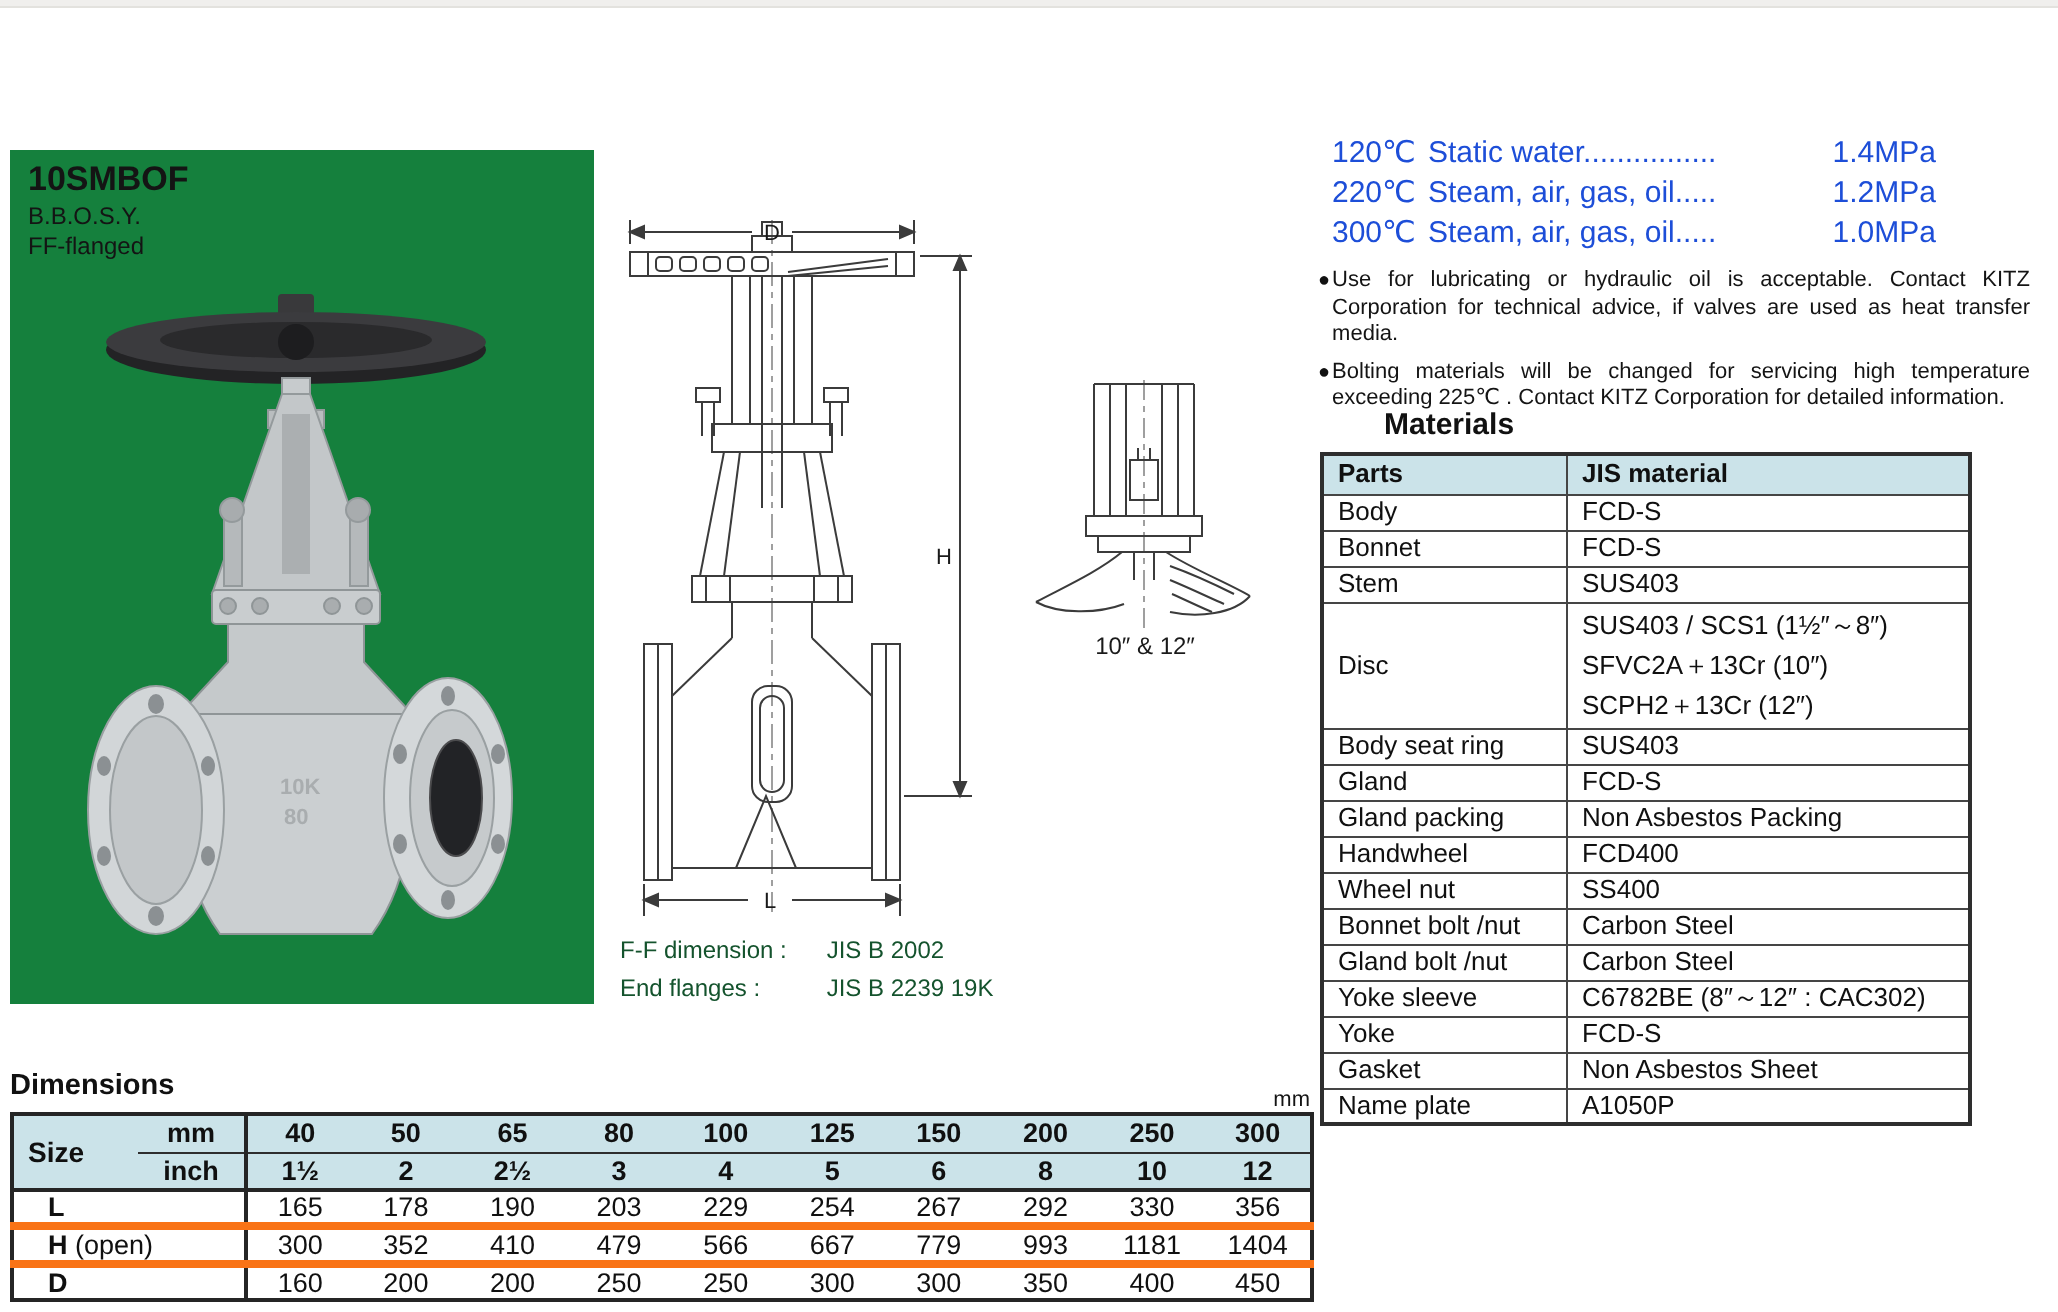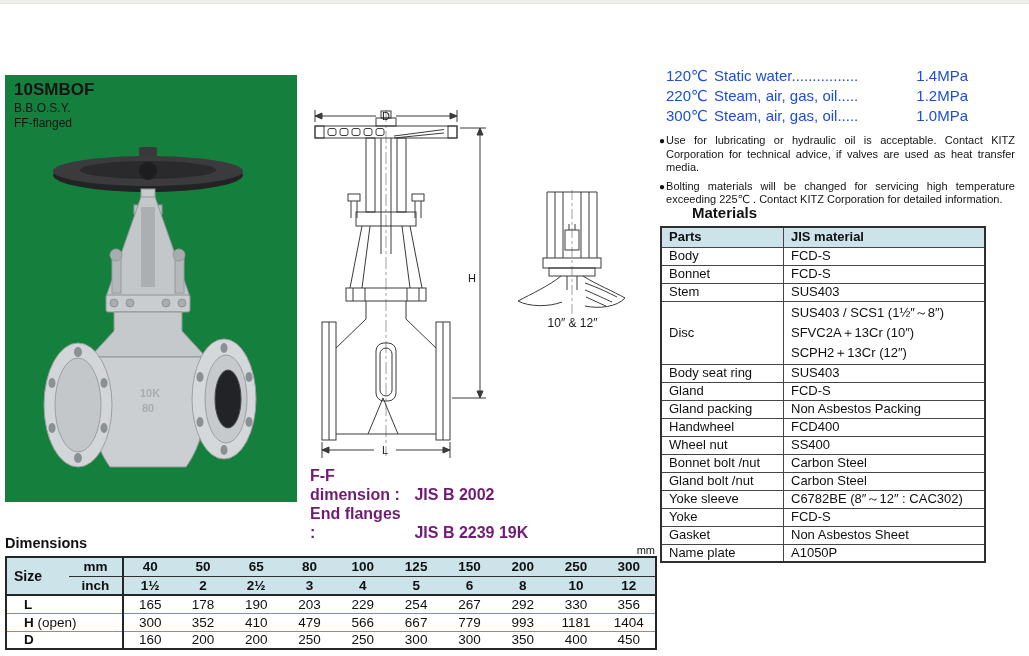--- a/index.html
+++ b/index.html
@@ -18,21 +18,21 @@
   .panel .model  { position:absolute; left:9px; top:5px;  font-size:17px; font-weight:bold; color:#141414; }
   .panel .sub1   { position:absolute; left:9px; top:26px; font-size:12px; color:#141414; }
   .panel .sub2   { position:absolute; left:9px; top:41px; font-size:12px; color:#141414; }
   .valve-photo   { position:absolute; left:25px; top:70px; }
 
   
   .section-drawing { position:absolute; left:310px; top:106px; }
   .detail-drawing  { position:absolute; left:505px; top:188px; }
   .detail-caption  { position:absolute; left:505px; top:316px; width:135px; text-align:center;
                      font-size:12px; color:#1a1a1a; }
-  .ff-block { position:absolute; left:310px; top:466px; font-size:16px; line-height:19px; color:#701a75;font-weight:bold; }
+  .ff-block { position:absolute; left:310px; top:466px; font-size:12px; line-height:19px; color:#14532d; }
   .ff-row .ff-label { display:inline-block; width:100px; }
 
   
   .ratings { position:absolute; left:666px; top:67px; width:302px; }
   .rating-row { display:flex; align-items:baseline; height:20px; font-size:15px; color:#1d4ed8; }
   .rt-temp { width:48px; }
   .rt-val  { margin-left:auto; }
 
   
   .notes { position:absolute; left:659px; top:134px; width:356px; }
@@ -57,21 +57,21 @@
   .dims-unit { position:absolute; left:600px; top:544px; width:55px; text-align:right;
                font-size:11px; color:#141414; }
   .dims-wrap { position:absolute; left:5px; top:556px; }
   table.dims { border-collapse:collapse; table-layout:fixed; width:650px; font-size:13.5px;
                color:#101010; border:2px solid #252525; }
   .dims th, .dims td { padding:0; text-align:center; font-weight:normal; }
   .dims thead th { background:#cbe3e9; font-weight:bold; height:19px; }
   .dims th.c-size { text-align:left; padding-left:7px; font-size:14px; vertical-align:middle; }
   .dims th.c-unit { border-right:2px solid #252525; }
   .dims thead tr.r1 th.rb { border-bottom:1px solid #2e2e2e; }
-  .dims tbody tr td, .dims tbody tr th { height:18px; border-top:1px solid #f97316; }
+  .dims tbody tr td, .dims tbody tr th { height:18px; border-top:4px solid #f97316; }
   .dims tbody tr:first-child td, .dims tbody tr:first-child th { border-top:2px solid #252525; }
   .dims th.rowlabel { text-align:left; padding-left:17px; border-right:2px solid #252525;
                       font-weight:normal; }
   .dims th.rowlabel b { font-weight:bold; }
 </style>
 </head>
 <body>
 
 <div id="page">
 

